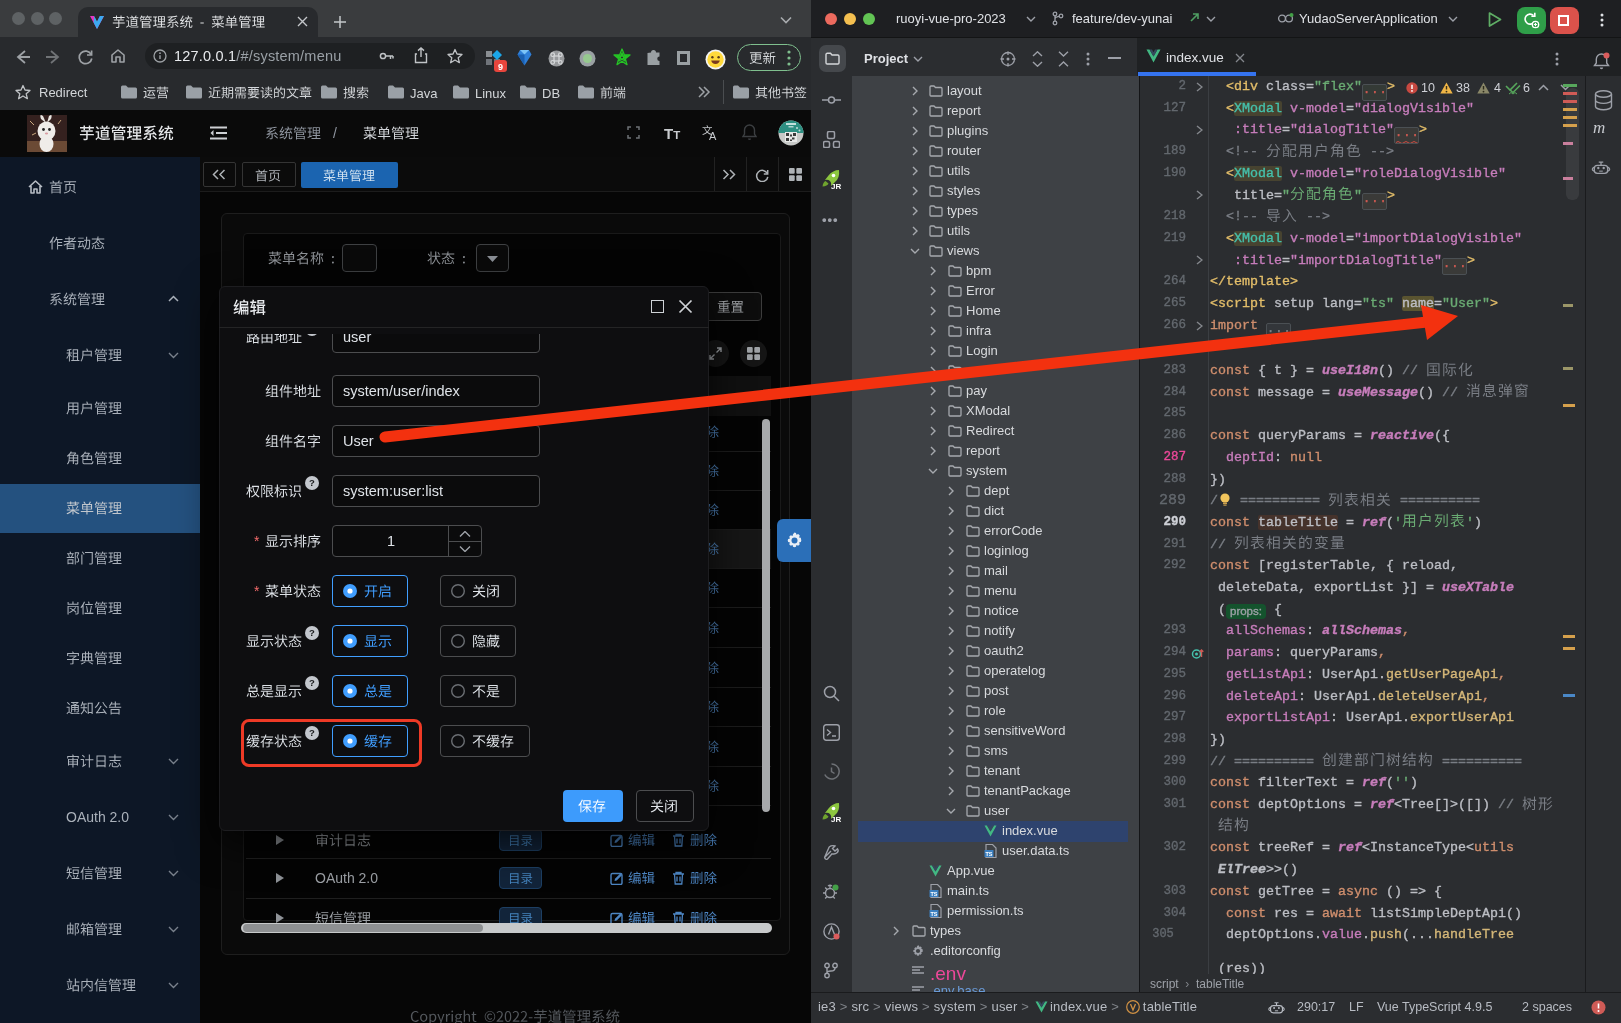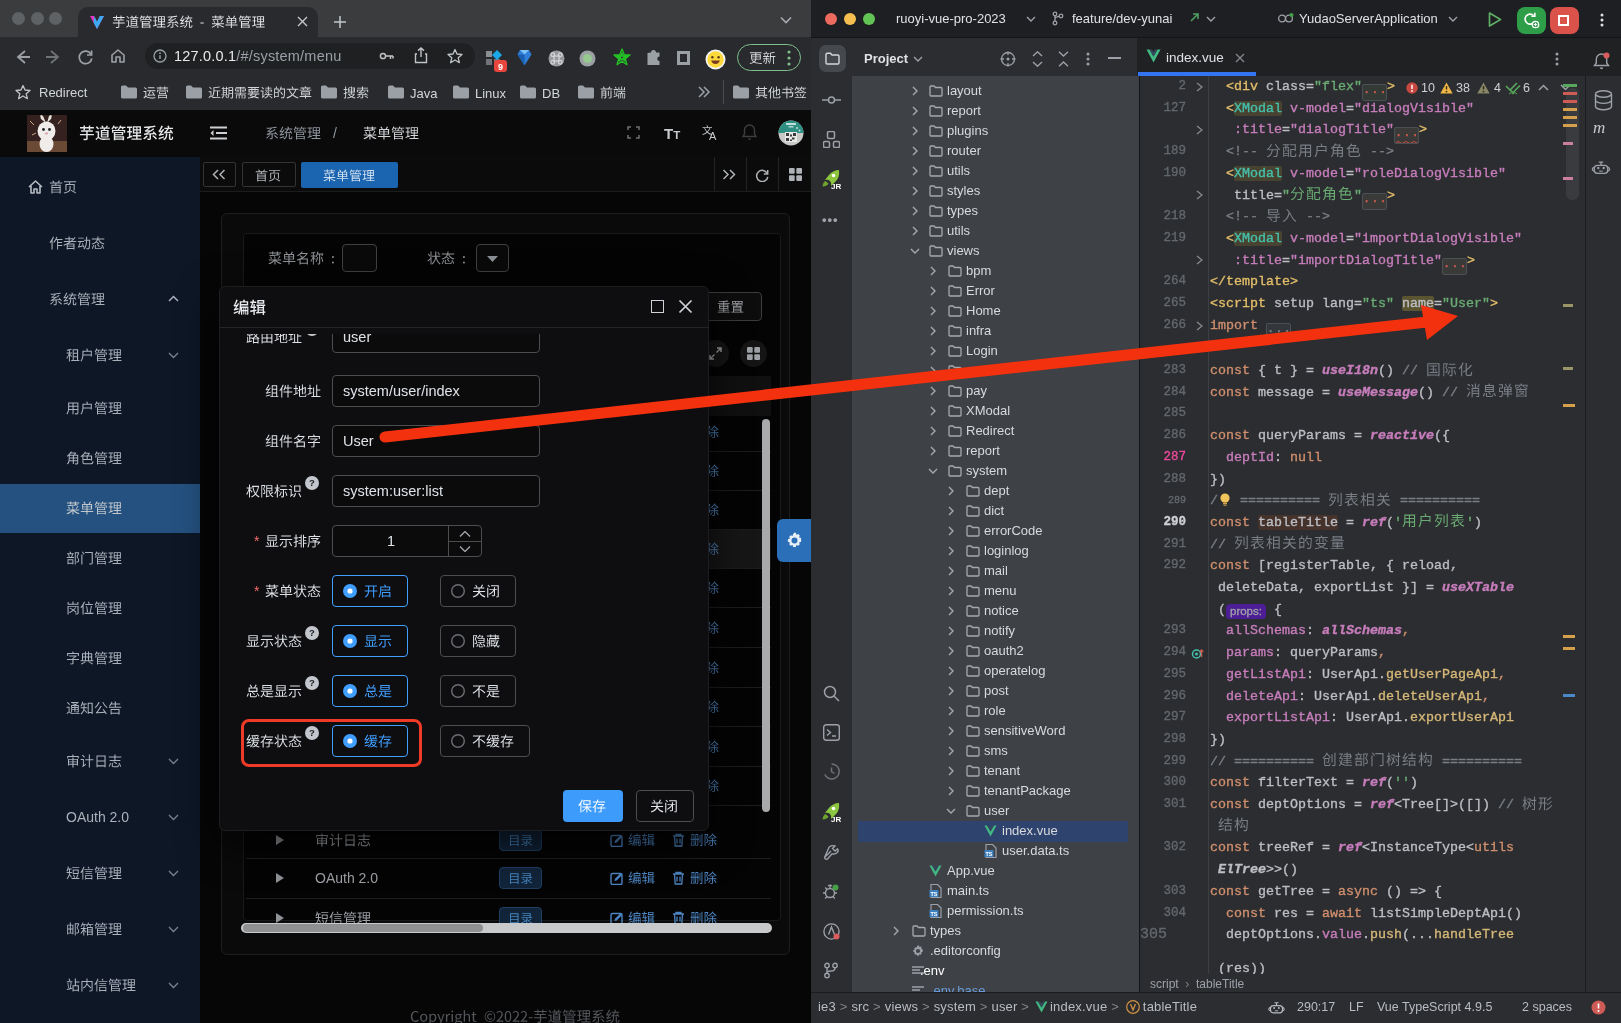--- a/index.html
+++ b/index.html
@@ -1218,21 +1218,21 @@
     </svg>
     <div class="ab" style="left:119px;top:923px;font-size:13px;color:#d8dadd">types</div>
     <svg class="ic" style="left:101px;top:945px" width="12" height="12" viewBox="0 0 17 17">
       <path d="M8.5 0.5 L10 1 L10.4 2.8 L12.2 2 L13.8 3.6 L13 5.4 L14.8 5.8 L15.3 8.5 L14.8 10 L13 10.4 L13.8 12.2 L12.2 13.8 L10.4 13 L10 14.8 L8.5 15.3 L7 14.8 L6.6 13 L4.8 13.8 L3.2 12.2 L4 10.4 L2.2 10 L1.7 8.5 L2.2 7 L4 6.6 L3.2 4.8 L4.8 3.2 L6.6 4 L7 2.2 Z" fill="#9da0a8"></path>
       <circle cx="8.5" cy="8.5" r="3" fill="#3e4145"></circle>
     </svg>
     <div class="ab" style="left:119px;top:943px;font-size:13px;color:#d8dadd">.editorconfig</div>
     <svg class="ic" style="left:101px;top:966px" width="12" height="10" viewBox="0 0 12 10">
       <path d="M0 1 H12 M0 4 H8 M0 7 H12" stroke="#9da0a8" stroke-width="1.3"></path>
     </svg>
-    <div class="ab" style="left:109px;top:963px;font-size:13px;color:#ffffff">.env</div>
+    <div class="ab" style="left:119px;top:963px;font-size:19px;color:#ec4899">.env</div>
     <svg class="ic" style="left:101px;top:986px" width="12" height="10" viewBox="0 0 12 10">
       <path d="M0 1 H12 M0 4 H8 M0 7 H12" stroke="#9da0a8" stroke-width="1.3"></path>
     </svg>
     <div class="ab" style="left:119px;top:983px;font-size:13px;color:#6a9bd8">.env.base</div>
     <div class="ab" style="left:328px;top:76px;width:1px;height:916px;background:#141517"></div>
     <div class="ab" style="left:329px;top:76px;width:445px;height:898px;background:#2b2d30"></div>
     <div class="ab" style="left:397px;top:76px;width:1px;height:898px;background:#3b3e42"></div>
     <div class="ab code" style="left:329px;top:76.2px;width:46px;text-align:right;font-size:12.5px;color:#63686e;font-weight:normal">2</div>
     <div class="ab code" style="left:399px;top:76.2px;height:21.7px"><span style="color:#bcbec4;">  </span><span style="color:#e2bd69;">&lt;div </span><span style="color:#bcbec4;">class</span><span style="color:#bcbec4;">=</span><span style="color:#6aab73;">"flex"</span><span style="display:inline-block;position:relative;width:25px;height:17px;background:#343a36;border:1px solid #4b5054;border-radius:2px;vertical-align:-3px;text-align:center;line-height:11px;font-size:12px"><span style="color:#d05a52;letter-spacing:1px">...</span></span><span style="color:#e2bd69;">&gt;</span></div>
     <svg class="ic" style="left:385px;top:82px" width="7" height="10" viewBox="0 0 7 10">
@@ -1315,40 +1315,40 @@
         <path d="M12.8 1C12.4 1.9 11.7 3.1 11.2 3.8L12.2 4.2C12.7 3.5 13.3 2.4 13.8 1.4ZM5.2 1.5C5.8 2.4 6.5 3.5 6.7 4.3L7.7 3.8C7.4 3 6.8 1.9 6.1 1.1ZM1.3 1.5C2.2 2 3.3 2.8 3.8 3.3L4.5 2.5C4 1.9 2.8 1.2 1.9 0.8ZM0.6 5.5C1.5 5.9 2.6 6.7 3.2 7.3L3.8 6.4C3.3 5.8 2.1 5.1 1.2 4.7ZM1 13.3 2 14.1C2.8 12.7 3.7 10.8 4.4 9.2L3.5 8.5C2.8 10.2 1.7 12.2 1 13.3ZM6.7 8.4H12.2V10H6.7ZM6.7 7.4V5.9H12.2V7.4ZM8.9 0.6V4.8H5.6V14.2H6.7V11H12.2V12.8C12.2 13 12.1 13.1 11.9 13.1C11.6 13.1 10.8 13.1 10 13.1C10.2 13.4 10.3 13.8 10.4 14.1C11.5 14.1 12.2 14.1 12.7 13.9C13.1 13.8 13.2 13.4 13.2 12.8V4.8H10V0.6Z M19.9 4.9H26.8V6.1H19.9ZM19.9 6.9H26.8V8.1H19.9ZM19.9 2.9H26.8V4H19.9ZM19.9 10V12.4C19.9 13.6 20.3 13.9 22.1 13.9C22.4 13.9 25.1 13.9 25.5 13.9C26.9 13.9 27.3 13.5 27.4 11.6C27.1 11.5 26.6 11.4 26.4 11.2C26.3 12.7 26.2 12.9 25.4 12.9C24.8 12.9 22.6 12.9 22.1 12.9C21.2 12.9 21 12.8 21 12.4V10ZM27.3 10.2C28 11.1 28.7 12.4 28.9 13.2L30 12.7C29.7 11.9 29 10.7 28.3 9.8ZM18.2 10C17.8 10.9 17.3 12.2 16.7 13L17.7 13.5C18.2 12.7 18.8 11.4 19.1 10.4ZM22.2 9.5C23 10.2 23.8 11.2 24.2 11.8L25.1 11.3C24.7 10.6 23.8 9.7 23.1 9H27.9V2H23.5C23.7 1.6 24 1.1 24.2 0.7L22.9 0.4C22.8 0.9 22.5 1.5 22.3 2H18.9V9H23Z M38.7 1.1C39.3 1.8 39.9 2.8 40.2 3.5L41.1 3C40.8 2.4 40.2 1.4 39.6 0.7ZM33.1 4.5C33.1 5.9 33 7.8 32.9 8.9H36C35.8 11.6 35.6 12.7 35.4 13C35.2 13.1 35.1 13.1 34.9 13.1C34.6 13.1 33.9 13.1 33.1 13C33.3 13.3 33.5 13.8 33.5 14.1C34.2 14.1 34.9 14.2 35.3 14.1C35.7 14.1 36 14 36.2 13.7C36.6 13.2 36.8 11.9 37 8.4C37 8.2 37 7.9 37 7.9H34L34 5.6H37V1.3H32.9V2.3H35.9V4.5ZM39.1 6.9H41.2V8.3H39.1ZM42.4 6.9H44.5V8.3H42.4ZM39.1 4.6H41.2V6H39.1ZM42.4 4.6H44.5V6H42.4ZM37.2 10.4V11.5H41.2V14.2H42.4V11.5H46.2V10.4H42.4V9.2H45.6V3.7H43.4C43.9 2.9 44.5 1.9 45 1L43.9 0.6C43.5 1.6 42.8 2.9 42.3 3.7H38.1V9.2H41.2V10.4Z M53.5 3.1C52.3 4 50.7 4.7 49.3 5.1L49.9 6C51.4 5.5 53.1 4.6 54.3 3.6ZM56.5 3.7C58 4.3 60 5.4 60.9 6.1L61.7 5.4C60.6 4.6 58.7 3.7 57.2 3ZM54.4 4.5C54.2 5 53.8 5.6 53.4 6.1H50.4V14.2H51.5V13.6H59.4V14.1H60.5V6.1H54.6C54.9 5.7 55.3 5.2 55.6 4.8ZM51.5 12.8V6.9H59.4V12.8ZM53.4 9.8C54 10 54.6 10.3 55.3 10.6C54.3 11.2 53.2 11.6 52.1 11.8C52.3 12 52.5 12.3 52.6 12.5C53.8 12.2 55 11.8 56.1 11.1C56.9 11.5 57.5 11.9 58 12.3L58.6 11.6C58.1 11.3 57.5 10.9 56.8 10.5C57.5 9.9 58 9.2 58.4 8.3L57.8 8L57.7 8.1H54.3C54.5 7.8 54.6 7.6 54.7 7.3L53.8 7.2C53.5 7.9 52.9 8.8 52.1 9.4C52.3 9.5 52.6 9.8 52.7 9.9C53.2 9.6 53.5 9.2 53.8 8.8H57.2C56.9 9.3 56.5 9.7 56 10.1C55.3 9.8 54.6 9.5 53.9 9.2ZM54.3 0.8C54.5 1.1 54.7 1.5 54.8 1.8H49.1V4.2H50.2V2.7H60.5V4.1H61.6V1.8H56.2C56 1.4 55.7 0.9 55.5 0.5Z" fill="#7a7e85"></path>
       </svg></div>
     <div class="ab code" style="left:329px;top:403.4px;width:46px;text-align:right;font-size:12.5px;color:#63686e;font-weight:normal">285</div>
     <div class="ab code" style="left:399px;top:403.4px;height:21.7px"></div>
     <div class="ab code" style="left:329px;top:425.1px;width:46px;text-align:right;font-size:12.5px;color:#63686e;font-weight:normal">286</div>
     <div class="ab code" style="left:399px;top:425.1px;height:21.7px"><span style="color:#cf8e6d;">const</span><span style="color:#bcbec4;"> queryParams = </span><span style="color:#c77dbb;font-weight:bold;font-style:italic;">reactive</span><span style="color:#bcbec4;">({</span></div>
     <div class="ab code" style="left:329px;top:446.8px;width:46px;text-align:right;font-size:12.5px;color:#ec4899;font-weight:normal">287</div>
     <div class="ab code" style="left:399px;top:446.8px;height:21.7px"><span style="color:#bcbec4;">  </span><span style="color:#c77dbb;">deptId</span><span style="color:#bcbec4;">: </span><span style="color:#cf8e6d;">null</span></div>
     <div class="ab code" style="left:329px;top:468.5px;width:46px;text-align:right;font-size:12.5px;color:#63686e;font-weight:normal">288</div>
     <div class="ab code" style="left:399px;top:468.5px;height:21.7px"><span style="color:#bcbec4;">})</span></div>
-    <div class="ab code" style="left:329px;top:490.2px;width:46px;text-align:right;font-size:10px;color:#63686e;font-weight:normal">289</div>
+    <div class="ab code" style="left:329px;top:490.2px;width:46px;text-align:right;font-size:15px;color:#63686e;font-weight:normal">289</div>
     <div class="ab code" style="left:399px;top:490.2px;height:21.7px"><span style="color:#7a7e85;">/</span><svg width="14" height="15" viewBox="0 0 14 15" style="display:inline-block;vertical-align:-3px">
         <circle cx="7" cy="6" r="4.6" fill="#f2c55c"></circle>
         <rect x="5" y="10.5" width="4" height="1.5" fill="#caa04c"></rect>
         <rect x="5.4" y="12.5" width="3.2" height="1.2" fill="#caa04c"></rect>
       </svg><span style="color:#7a7e85;"> ========== </span><svg class="cjk cc " width="64.0" height="16.0" viewBox="0 0 64.0 16.0" style="">
         <path d="M9.5 2.3V10.6H10.6V2.3ZM12.6 0.7V12.8C12.6 13 12.5 13.1 12.2 13.1C12 13.1 11.2 13.1 10.4 13.1C10.6 13.4 10.7 13.9 10.8 14.1C11.9 14.1 12.6 14.1 13.1 14C13.5 13.8 13.7 13.5 13.7 12.8V0.7ZM2.7 8.6C3.4 9.1 4.4 9.8 4.9 10.3C3.9 11.8 2.6 12.8 1.2 13.3C1.4 13.6 1.7 14 1.8 14.3C5 12.9 7.3 10 8 4.9L7.3 4.6L7.1 4.7H3.8C4 4 4.2 3.2 4.4 2.5H8.5V1.4H0.9V2.5H3.3C2.8 4.7 2 6.8 0.8 8.2C1 8.4 1.5 8.7 1.6 8.9C2.3 8.1 2.9 7 3.4 5.7H6.8C6.5 7.1 6.1 8.3 5.5 9.4C4.9 8.9 4 8.2 3.3 7.7Z M19.7 14.2C20.1 14 20.6 13.8 24.7 12.5C24.7 12.2 24.6 11.8 24.6 11.5L21 12.6V9.3C21.8 8.7 22.6 8 23.3 7.3C24.4 10.4 26.5 12.7 29.6 13.7C29.7 13.4 30.1 13 30.3 12.7C28.8 12.3 27.6 11.6 26.6 10.6C27.5 10 28.6 9.3 29.4 8.6L28.5 7.9C27.9 8.5 26.8 9.3 25.9 10C25.3 9.2 24.8 8.3 24.4 7.3H29.8V6.4H23.9V5H28.7V4.1H23.9V2.9H29.3V1.9H23.9V0.6H22.8V1.9H17.6V2.9H22.8V4.1H18.3V5H22.8V6.4H17V7.3H21.9C20.5 8.6 18.4 9.7 16.5 10.3C16.8 10.5 17.1 11 17.3 11.2C18.1 10.9 19 10.5 19.8 10V12.2C19.8 12.8 19.5 13.1 19.2 13.2C19.4 13.4 19.7 13.9 19.7 14.2Z M40.1 6H44.6V8.6H40.1ZM40.1 5V2.5H44.6V5ZM40.1 9.6H44.6V12.2H40.1ZM39 1.5V14.1H40.1V13.2H44.6V14.1H45.7V1.5ZM35.2 0.6V3.8H32.8V4.8H35C34.5 6.9 33.5 9.2 32.4 10.4C32.6 10.7 32.9 11.1 33 11.4C33.8 10.4 34.6 8.8 35.2 7.1V14.2H36.2V7.4C36.8 8.2 37.5 9.1 37.8 9.6L38.4 8.7C38.1 8.3 36.8 6.7 36.2 6.2V4.8H38.4V3.8H36.2V0.6Z M51.3 1.2C51.9 2 52.5 3 52.8 3.7H49.9V4.9H54.8V6.7C54.8 6.9 54.8 7.2 54.8 7.5H49V8.6H54.6C54.1 10.2 52.7 11.9 48.7 13.2C49 13.5 49.4 13.9 49.5 14.2C53.3 12.9 55 11.1 55.6 9.4C56.9 11.7 58.8 13.3 61.4 14.1C61.6 13.8 61.9 13.3 62.2 13C59.5 12.4 57.5 10.8 56.4 8.6H61.8V7.5H56.1L56.1 6.7V4.9H61V3.7H58.1C58.6 2.9 59.2 1.9 59.7 1.1L58.5 0.7C58.2 1.6 57.5 2.9 56.9 3.7H52.8L53.8 3.2C53.5 2.5 52.9 1.5 52.2 0.7Z" fill="#7a7e85"></path>
       </svg><span style="color:#7a7e85;"> ==========</span></div>
     <div class="ab code" style="left:329px;top:511.9px;width:46px;text-align:right;font-size:12.5px;color:#ced0d6;font-weight:bold">290</div>
     <div class="ab code" style="left:399px;top:511.9px;height:21.7px"><span style="color:#cf8e6d;">const</span><span style="color:#bcbec4;"> </span><span style="color:#bcbec4;background:#45322b;border-radius:2px;">tableTitle</span><span style="color:#bcbec4;"> = </span><span style="color:#c77dbb;font-weight:bold;font-style:italic;">ref</span><span style="color:#bcbec4;">(</span><span style="color:#6aab73;">'</span><svg class="cjk cc " width="64.0" height="16.0" viewBox="0 0 64.0 16.0" style="">
         <path d="M2.3 1.6V7C2.3 9.1 2.1 11.7 0.5 13.6C0.7 13.7 1.2 14.1 1.3 14.3C2.5 13 3 11.3 3.2 9.7H6.9V14.1H8V9.7H12V12.7C12 13 11.9 13.1 11.6 13.1C11.4 13.1 10.3 13.1 9.3 13.1C9.5 13.3 9.6 13.8 9.7 14.1C11.1 14.1 11.9 14.1 12.4 13.9C13 13.8 13.1 13.4 13.1 12.7V1.6ZM3.4 2.7H6.9V5.1H3.4ZM12 2.7V5.1H8V2.7ZM3.4 6.1H6.9V8.6H3.3C3.3 8.1 3.4 7.5 3.4 7ZM12 6.1V8.6H8V6.1Z M19.7 3.9H27.4V6.9H19.6L19.7 6.1ZM22.5 0.8C22.8 1.5 23.1 2.3 23.3 2.9H18.5V6.1C18.5 8.3 18.3 11.4 16.5 13.6C16.8 13.7 17.3 14.1 17.5 14.3C18.9 12.5 19.4 10.1 19.6 7.9H27.4V8.9H28.5V2.9H23.8L24.5 2.7C24.3 2.1 23.9 1.2 23.6 0.5Z M41.5 2.3V10.6H42.6V2.3ZM44.6 0.7V12.8C44.6 13 44.5 13.1 44.2 13.1C44 13.1 43.2 13.1 42.4 13.1C42.6 13.4 42.7 13.9 42.8 14.1C43.9 14.1 44.6 14.1 45.1 14C45.5 13.8 45.7 13.5 45.7 12.8V0.7ZM34.7 8.6C35.4 9.1 36.4 9.8 36.9 10.3C35.9 11.8 34.6 12.8 33.2 13.3C33.4 13.6 33.7 14 33.8 14.3C37 12.9 39.3 10 40 4.9L39.3 4.6L39.1 4.7H35.8C36 4 36.2 3.2 36.4 2.5H40.5V1.4H32.9V2.5H35.3C34.8 4.7 34 6.8 32.8 8.2C33 8.4 33.5 8.7 33.6 8.9C34.3 8.1 34.9 7 35.4 5.7H38.8C38.5 7.1 38.1 8.3 37.5 9.4C36.9 8.9 36 8.2 35.3 7.7Z M51.7 14.2C52.1 14 52.6 13.8 56.7 12.5C56.7 12.2 56.6 11.8 56.6 11.5L53 12.6V9.3C53.8 8.7 54.6 8 55.3 7.3C56.4 10.4 58.5 12.7 61.6 13.7C61.7 13.4 62.1 13 62.3 12.7C60.8 12.3 59.6 11.6 58.6 10.6C59.5 10 60.6 9.3 61.4 8.6L60.5 7.9C59.9 8.5 58.8 9.3 57.9 10C57.3 9.2 56.8 8.3 56.4 7.3H61.8V6.4H55.9V5H60.7V4.1H55.9V2.9H61.3V1.9H55.9V0.6H54.8V1.9H49.6V2.9H54.8V4.1H50.3V5H54.8V6.4H49V7.3H53.9C52.5 8.6 50.4 9.7 48.5 10.3C48.8 10.5 49.1 11 49.3 11.2C50.1 10.9 51 10.5 51.8 10V12.2C51.8 12.8 51.5 13.1 51.2 13.2C51.4 13.4 51.7 13.9 51.7 14.2Z" fill="#6aab73"></path>
       </svg><span style="color:#6aab73;">'</span><span style="color:#bcbec4;">)</span></div>
     <div class="ab code" style="left:329px;top:533.6px;width:46px;text-align:right;font-size:12.5px;color:#63686e;font-weight:normal">291</div>
     <div class="ab code" style="left:399px;top:533.6px;height:21.7px"><span style="color:#7a7e85;">// </span><svg class="cjk cc " width="112.0" height="16.0" viewBox="0 0 112.0 16.0" style="">
         <path d="M9.5 2.3V10.6H10.6V2.3ZM12.6 0.7V12.8C12.6 13 12.5 13.1 12.2 13.1C12 13.1 11.2 13.1 10.4 13.1C10.6 13.4 10.7 13.9 10.8 14.1C11.9 14.1 12.6 14.1 13.1 14C13.5 13.8 13.7 13.5 13.7 12.8V0.7ZM2.7 8.6C3.4 9.1 4.4 9.8 4.9 10.3C3.9 11.8 2.6 12.8 1.2 13.3C1.4 13.6 1.7 14 1.8 14.3C5 12.9 7.3 10 8 4.9L7.3 4.6L7.1 4.7H3.8C4 4 4.2 3.2 4.4 2.5H8.5V1.4H0.9V2.5H3.3C2.8 4.7 2 6.8 0.8 8.2C1 8.4 1.5 8.7 1.6 8.9C2.3 8.1 2.9 7 3.4 5.7H6.8C6.5 7.1 6.1 8.3 5.5 9.4C4.9 8.9 4 8.2 3.3 7.7Z M19.7 14.2C20.1 14 20.6 13.8 24.7 12.5C24.7 12.2 24.6 11.8 24.6 11.5L21 12.6V9.3C21.8 8.7 22.6 8 23.3 7.3C24.4 10.4 26.5 12.7 29.6 13.7C29.7 13.4 30.1 13 30.3 12.7C28.8 12.3 27.6 11.6 26.6 10.6C27.5 10 28.6 9.3 29.4 8.6L28.5 7.9C27.9 8.5 26.8 9.3 25.9 10C25.3 9.2 24.8 8.3 24.4 7.3H29.8V6.4H23.9V5H28.7V4.1H23.9V2.9H29.3V1.9H23.9V0.6H22.8V1.9H17.6V2.9H22.8V4.1H18.3V5H22.8V6.4H17V7.3H21.9C20.5 8.6 18.4 9.7 16.5 10.3C16.8 10.5 17.1 11 17.3 11.2C18.1 10.9 19 10.5 19.8 10V12.2C19.8 12.8 19.5 13.1 19.2 13.2C19.4 13.4 19.7 13.9 19.7 14.2Z M40.1 6H44.6V8.6H40.1ZM40.1 5V2.5H44.6V5ZM40.1 9.6H44.6V12.2H40.1ZM39 1.5V14.1H40.1V13.2H44.6V14.1H45.7V1.5ZM35.2 0.6V3.8H32.8V4.8H35C34.5 6.9 33.5 9.2 32.4 10.4C32.6 10.7 32.9 11.1 33 11.4C33.8 10.4 34.6 8.8 35.2 7.1V14.2H36.2V7.4C36.8 8.2 37.5 9.1 37.8 9.6L38.4 8.7C38.1 8.3 36.8 6.7 36.2 6.2V4.8H38.4V3.8H36.2V0.6Z M51.3 1.2C51.9 2 52.5 3 52.8 3.7H49.9V4.9H54.8V6.7C54.8 6.9 54.8 7.2 54.8 7.5H49V8.6H54.6C54.1 10.2 52.7 11.9 48.7 13.2C49 13.5 49.4 13.9 49.5 14.2C53.3 12.9 55 11.1 55.6 9.4C56.9 11.7 58.8 13.3 61.4 14.1C61.6 13.8 61.9 13.3 62.2 13C59.5 12.4 57.5 10.8 56.4 8.6H61.8V7.5H56.1L56.1 6.7V4.9H61V3.7H58.1C58.6 2.9 59.2 1.9 59.7 1.1L58.5 0.7C58.2 1.6 57.5 2.9 56.9 3.7H52.8L53.8 3.2C53.5 2.5 52.9 1.5 52.2 0.7Z M72.2 6.8C73 7.8 74 9.3 74.4 10.2L75.4 9.6C74.9 8.8 73.9 7.3 73 6.3ZM67.6 0.6C67.4 1.3 67.2 2.2 66.9 3H65.3V13.8H66.3V12.7H70.4V3H68C68.2 2.3 68.5 1.5 68.8 0.8ZM66.3 4H69.4V7.1H66.3ZM66.3 11.6V8.1H69.4V11.6ZM72.9 0.5C72.4 2.6 71.6 4.6 70.6 5.9C70.8 6.1 71.3 6.4 71.5 6.6C72 5.9 72.5 5 72.9 4H76.7C76.5 9.9 76.3 12.2 75.8 12.7C75.6 12.9 75.4 12.9 75.1 12.9C74.8 12.9 73.9 12.9 72.9 12.8C73.1 13.1 73.3 13.6 73.3 13.9C74.1 13.9 75 14 75.5 13.9C76 13.9 76.4 13.7 76.7 13.3C77.3 12.6 77.5 10.3 77.7 3.5C77.7 3.3 77.7 2.9 77.7 2.9H73.3C73.5 2.2 73.7 1.5 73.9 0.8Z M83.3 3.7C82.9 4.8 82.1 5.8 81.3 6.5C81.6 6.7 82 7 82.2 7.1C83 6.4 83.8 5.2 84.3 4ZM90.2 4.3C91.1 5.1 92.2 6.4 92.7 7.2L93.6 6.6C93.1 5.8 92 4.6 91.1 3.8ZM86.4 0.7C86.7 1.1 87 1.7 87.1 2.1H81V3.1H85.1V7.6H86.2V3.1H88.5V7.6H89.6V3.1H93.8V2.1H88.4C88.2 1.6 87.8 0.9 87.5 0.5ZM82 8V9H83.2C83.9 10.2 85 11.1 86.3 11.9C84.6 12.6 82.7 13 80.8 13.3C81 13.5 81.2 14 81.3 14.2C83.4 13.9 85.5 13.3 87.4 12.5C89.1 13.4 91.2 13.9 93.5 14.2C93.6 13.9 93.9 13.5 94.1 13.3C92.1 13 90.2 12.6 88.5 11.9C90.1 11.1 91.3 9.9 92.2 8.5L91.5 8L91.3 8ZM84.4 9H90.5C89.7 10 88.7 10.8 87.4 11.4C86.2 10.8 85.1 10 84.4 9Z M99.7 3.2H107.1V4H99.7ZM99.7 1.7H107.1V2.5H99.7ZM98.6 1.1V4.7H108.2V1.1ZM96.8 5.3V6.1H110V5.3ZM99.4 9H102.8V9.8H99.4ZM103.9 9H107.5V9.8H103.9ZM99.4 7.5H102.8V8.3H99.4ZM103.9 7.5H107.5V8.3H103.9ZM96.7 13V13.8H110.1V13H103.9V12.1H108.9V11.3H103.9V10.5H108.6V6.8H98.4V10.5H102.8V11.3H97.9V12.1H102.8V13Z" fill="#7a7e85"></path>
       </svg></div>
     <div class="ab code" style="left:329px;top:555.4px;width:46px;text-align:right;font-size:12.5px;color:#63686e;font-weight:normal">292</div>
     <div class="ab code" style="left:399px;top:555.4px;height:21.7px"><span style="color:#cf8e6d;">const</span><span style="color:#bcbec4;"> [registerTable, { reload,</span></div>
     <div class="ab code" style="left:399px;top:577.0px;height:21.7px"><span style="color:#bcbec4;"> deleteData, exportList }] = </span><span style="color:#c77dbb;font-weight:bold;font-style:italic;">useXTable</span></div>
-    <div class="ab code" style="left:399px;top:598.8px;height:21.7px"><span style="color:#bcbec4;"> (</span><span style="display:inline-block;background:#4c1d95;border-radius:4px;color:#9da0a6;font-size:11.5px;line-height:15px;height:15px;padding:0 4px;vertical-align:-2px;font-family:'Liberation Sans',sans-serif">props:</span><span style="color:#bcbec4;"> {</span></div>
+    <div class="ab code" style="left:399px;top:598.8px;height:21.7px"><span style="color:#bcbec4;"> (</span><span style="display:inline-block;background:#14532d;border-radius:4px;color:#9da0a6;font-size:11.5px;line-height:15px;height:15px;padding:0 4px;vertical-align:-2px;font-family:'Liberation Sans',sans-serif">props:</span><span style="color:#bcbec4;"> {</span></div>
     <div class="ab code" style="left:329px;top:620.4px;width:46px;text-align:right;font-size:12.5px;color:#63686e;font-weight:normal">293</div>
     <div class="ab code" style="left:399px;top:620.4px;height:21.7px"><span style="color:#bcbec4;">  </span><span style="color:#c77dbb;">allSchemas</span><span style="color:#bcbec4;">: </span><span style="color:#c77dbb;font-weight:bold;font-style:italic;">allSchemas</span><span style="color:#cf8e6d;">,</span></div>
     <div class="ab code" style="left:329px;top:642.1px;width:46px;text-align:right;font-size:12.5px;color:#63686e;font-weight:normal">294</div>
     <div class="ab code" style="left:399px;top:642.1px;height:21.7px"><span style="color:#bcbec4;">  </span><span style="color:#c77dbb;">params</span><span style="color:#bcbec4;">: queryParams</span><span style="color:#cf8e6d;">,</span></div>
     <svg class="ic" style="left:380px;top:647px" width="13" height="13" viewBox="0 0 13 13">
       <circle cx="5.5" cy="7" r="4" stroke="#45c0ab" stroke-width="1.5" fill="none"></circle>
       <circle cx="5.5" cy="7" r="1.5" fill="#45c0ab"></circle>
       <path d="M10.5 10 V3 M8.7 4.8 L10.5 3 L12.3 4.8" stroke="#cf5b56" stroke-width="1.4" fill="none"></path>
     </svg>
     <div class="ab code" style="left:329px;top:663.9px;width:46px;text-align:right;font-size:12.5px;color:#63686e;font-weight:normal">295</div>
@@ -1372,21 +1372,21 @@
     <div class="ab code" style="left:399px;top:815.8px;height:21.7px"><span style="color:#bcbec4;"> </span><svg class="cjk cc " width="32.0" height="16.0" viewBox="0 0 32.0 16.0" style="">
         <path d="M0.5 12.2 0.7 13.4C2.2 13.1 4.1 12.6 6 12.2L5.9 11.2C3.9 11.6 1.9 12 0.5 12.2ZM0.8 6.7C1.1 6.6 1.4 6.5 3.3 6.3C2.6 7.2 2 8 1.7 8.3C1.2 8.8 0.9 9.1 0.6 9.2C0.7 9.5 0.9 10.1 0.9 10.3C1.3 10.1 1.8 10 5.9 9.2C5.9 9 5.9 8.6 5.9 8.3L2.6 8.8C3.8 7.5 5 5.9 6 4.3L4.9 3.7C4.7 4.2 4.3 4.8 4 5.3L2 5.5C2.9 4.2 3.8 2.7 4.4 1.2L3.3 0.7C2.7 2.4 1.6 4.2 1.3 4.7C1 5.2 0.7 5.5 0.4 5.6C0.6 5.9 0.8 6.5 0.8 6.7ZM9.5 0.6V2.6H6V3.6H9.5V5.9H6.4V7H13.7V5.9H10.6V3.6H14V2.6H10.6V0.6ZM6.8 8.5V14.2H7.9V13.6H12.2V14.1H13.3V8.5ZM7.9 12.6V9.5H12.2V12.6Z M23.6 0.6C23.2 2.6 22.3 4.6 21.3 5.8C21.6 6 22 6.3 22.2 6.5C22.7 5.8 23.2 5 23.6 4.1H28.8C28.6 10.1 28.3 12.4 27.9 12.9C27.8 13.1 27.6 13.1 27.3 13.1C27 13.1 26.3 13.1 25.5 13.1C25.7 13.4 25.8 13.9 25.9 14.2C26.6 14.2 27.3 14.2 27.8 14.2C28.3 14.1 28.6 14 28.9 13.6C29.4 12.8 29.6 10.6 29.9 3.6C29.9 3.4 29.9 3 29.9 3H24C24.3 2.3 24.5 1.6 24.7 0.8ZM25.4 7.5C25.6 8 25.9 8.6 26.1 9.2L23.5 9.7C24.1 8.4 24.8 6.9 25.3 5.4L24.2 5.1C23.8 6.8 23 8.6 22.7 9.1C22.5 9.6 22.3 9.9 22 10C22.1 10.3 22.3 10.8 22.4 11C22.6 10.8 23.1 10.7 26.4 10C26.5 10.4 26.6 10.8 26.7 11.1L27.6 10.7C27.4 9.8 26.7 8.3 26.2 7.2ZM18.9 0.6V3.4H16.7V4.5H18.8C18.4 6.5 17.4 8.9 16.5 10.1C16.7 10.4 16.9 10.9 17.1 11.2C17.8 10.2 18.4 8.6 18.9 6.9V14.2H20V6.5C20.4 7.3 20.9 8.2 21.1 8.7L21.8 7.9C21.6 7.4 20.4 5.6 20 5.2V4.5H21.7V3.4H20V0.6Z" fill="#7a7e85"></path>
       </svg></div>
     <div class="ab code" style="left:329px;top:837.4px;width:46px;text-align:right;font-size:12.5px;color:#63686e;font-weight:normal">302</div>
     <div class="ab code" style="left:399px;top:837.4px;height:21.7px"><span style="color:#cf8e6d;">const</span><span style="color:#bcbec4;"> treeRef = </span><span style="color:#c77dbb;font-weight:bold;font-style:italic;">ref</span><span style="color:#bcbec4;">&lt;InstanceType&lt;</span><span style="color:#cf8e6d;">utils</span></div>
     <div class="ab code" style="left:399px;top:859.1px;height:21.7px"><span style="color:#bcbec4;"> </span><span style="color:#bcbec4;font-weight:bold;font-style:italic;">ElTree</span><span style="color:#bcbec4;">&gt;&gt;()</span></div>
     <div class="ab code" style="left:329px;top:880.9px;width:46px;text-align:right;font-size:12.5px;color:#63686e;font-weight:normal">303</div>
     <div class="ab code" style="left:399px;top:880.9px;height:21.7px"><span style="color:#cf8e6d;">const</span><span style="color:#bcbec4;"> getTree = </span><span style="color:#cf8e6d;">async</span><span style="color:#bcbec4;"> () =&gt; {</span></div>
     <div class="ab code" style="left:329px;top:902.5px;width:46px;text-align:right;font-size:12.5px;color:#63686e;font-weight:normal">304</div>
     <div class="ab code" style="left:399px;top:902.5px;height:21.7px"><span style="color:#bcbec4;">  </span><span style="color:#cf8e6d;">const</span><span style="color:#bcbec4;"> res = </span><span style="color:#cf8e6d;">await</span><span style="color:#bcbec4;"> listSimpleDeptApi()</span></div>
-    <div class="ab code" style="left:329px;top:924.2px;width:46px;text-align:left;font-size:15px;color:#63686e;font-weight:normal">305</div>
+    <div class="ab code" style="left:329px;top:924.2px;width:46px;text-align:center;font-size:12px;color:#63686e;font-weight:normal">305</div>
     <div class="ab code" style="left:399px;top:924.2px;height:21.7px"><span style="color:#bcbec4;">  deptOptions.</span><span style="color:#c77dbb;">value</span><span style="color:#bcbec4;">.</span><span style="color:#d5b778;">push</span><span style="color:#bcbec4;">(...</span><span style="color:#d5b778;">handleTree</span></div>
     <div class="ab code" style="left:399px;top:958px;height:21.7px"><span style="color:#bcbec4;"> (res))</span></div>
     <div class="ab" style="left:755px;top:88px;width:13px;height:112px;background:#ffffff12;border-radius:6px"></div>
     <div class="ab" style="left:752px;top:84px;width:14px;height:3px;background:#57a75c"></div>
     <div class="ab" style="left:752px;top:92px;width:14px;height:3px;background:#cf5b56"></div>
     <div class="ab" style="left:752px;top:100px;width:14px;height:3px;background:#cf5b56"></div>
     <div class="ab" style="left:752px;top:108px;width:14px;height:3px;background:#d5a04c"></div>
     <div class="ab" style="left:752px;top:116px;width:14px;height:3px;background:#d5a04c"></div>
     <div class="ab" style="left:752px;top:124px;width:14px;height:3px;background:#d5a04c"></div>
     <div class="ab" style="left:752px;top:142px;width:10px;height:3px;background:#c97f9d"></div>

